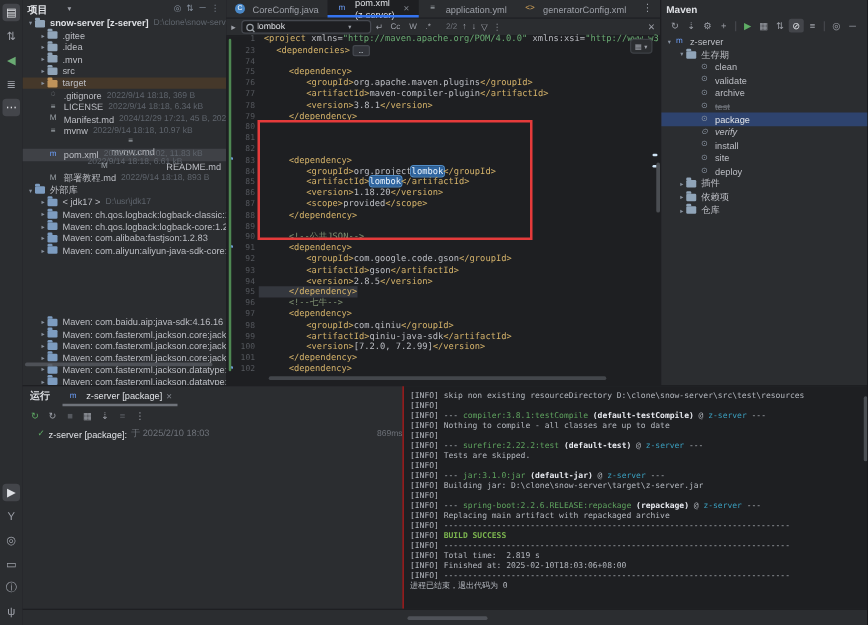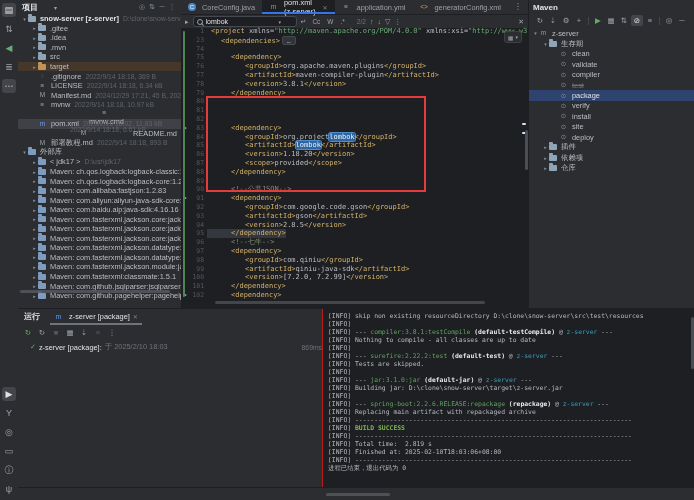--- a/index.html
+++ b/index.html
@@ -255,21 +255,21 @@
         <div class="row" style="padding-left: 13px;">
           <span class="chev">▸</span>
           <span class="ic ic-box" style="background: rgb(125, 156, 192);"></span>
           <span class="lbl">Maven: com.alibaba:fastjson:1.2.83</span>
         </div>
         <div class="row" style="padding-left: 13px;">
           <span class="chev">▸</span>
           <span class="ic ic-box" style="background: rgb(125, 156, 192);"></span>
           <span class="lbl">Maven: com.aliyun:aliyun-java-sdk-core:4.5.0</span>
         </div>
-        <div class="row" style="padding-left: 13px;">
+        <div class="row" style="padding-left: 13px; margin-top: 48px;">
           <span class="chev">▸</span>
           <span class="ic ic-box" style="background: rgb(125, 156, 192);"></span>
           <span class="lbl">Maven: com.baidu.aip:java-sdk:4.16.16</span>
         </div>
         <div class="row" style="padding-left: 13px;">
           <span class="chev">▸</span>
           <span class="ic ic-box" style="background: rgb(125, 156, 192);"></span>
           <span class="lbl">Maven: com.fasterxml.jackson.core:jackson-annotations:2.10.3</span>
         </div>
         <div class="row" style="padding-left: 13px;">
@@ -439,33 +439,33 @@
           <span class="lbl">clean</span>
         </div>
         <div class="row" style="padding-left: 23px;">
           <span class="chev"></span>
           <span class="ic ic-glyph" style="color: rgb(135, 145, 158);">⊙</span>
           <span class="lbl">validate</span>
         </div>
         <div class="row" style="padding-left: 23px;">
           <span class="chev"></span>
           <span class="ic ic-glyph" style="color: rgb(135, 145, 158);">⊙</span>
-          <span class="lbl">compiler</span>
+          <span class="lbl">archive</span>
         </div>
         <div class="row skip" style="padding-left: 23px;">
           <span class="chev"></span>
           <span class="ic ic-glyph" style="color: rgb(135, 145, 158);">⊙</span>
           <span class="lbl">test</span>
         </div>
         <div class="row sel-blue" style="padding-left: 23px;">
           <span class="chev"></span>
           <span class="ic ic-glyph" style="color: rgb(135, 145, 158);">⊙</span>
           <span class="lbl">package</span>
         </div>
-        <div class="row" style="padding-left: 23px;">
+        <div class="row" style="padding-left: 23px; font-style: italic;">
           <span class="chev"></span>
           <span class="ic ic-glyph" style="color: rgb(135, 145, 158);">⊙</span>
           <span class="lbl">verify</span>
         </div>
         <div class="row" style="padding-left: 23px;">
           <span class="chev"></span>
           <span class="ic ic-glyph" style="color: rgb(135, 145, 158);">⊙</span>
           <span class="lbl">install</span>
         </div>
         <div class="row" style="padding-left: 23px;">

